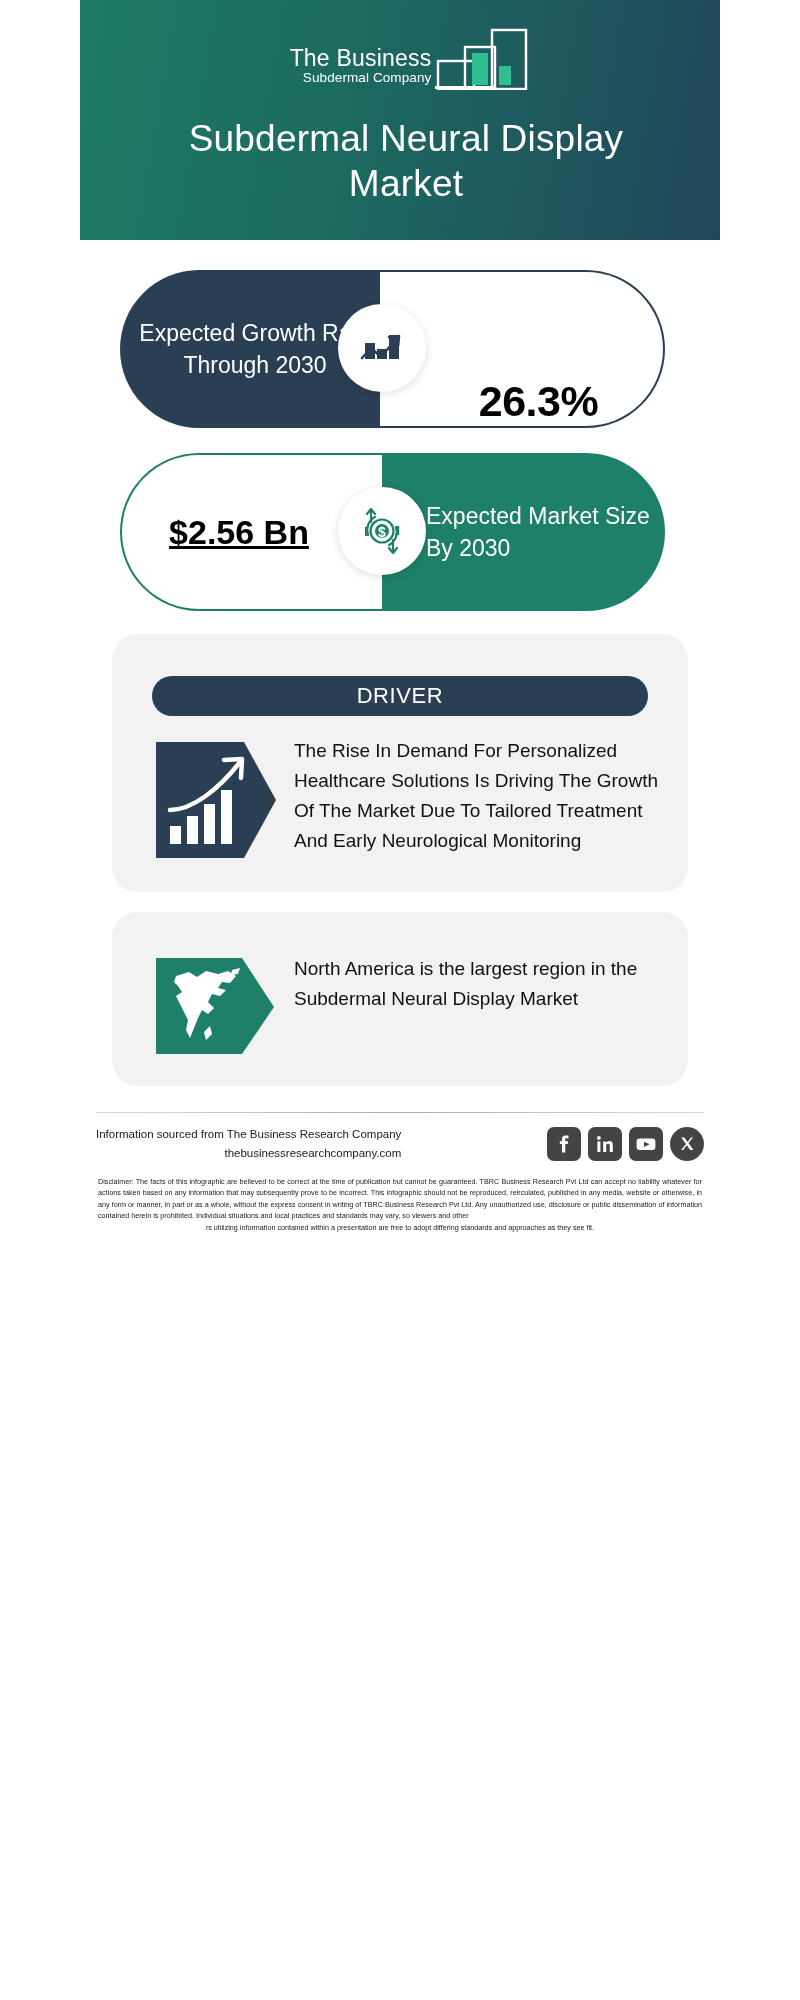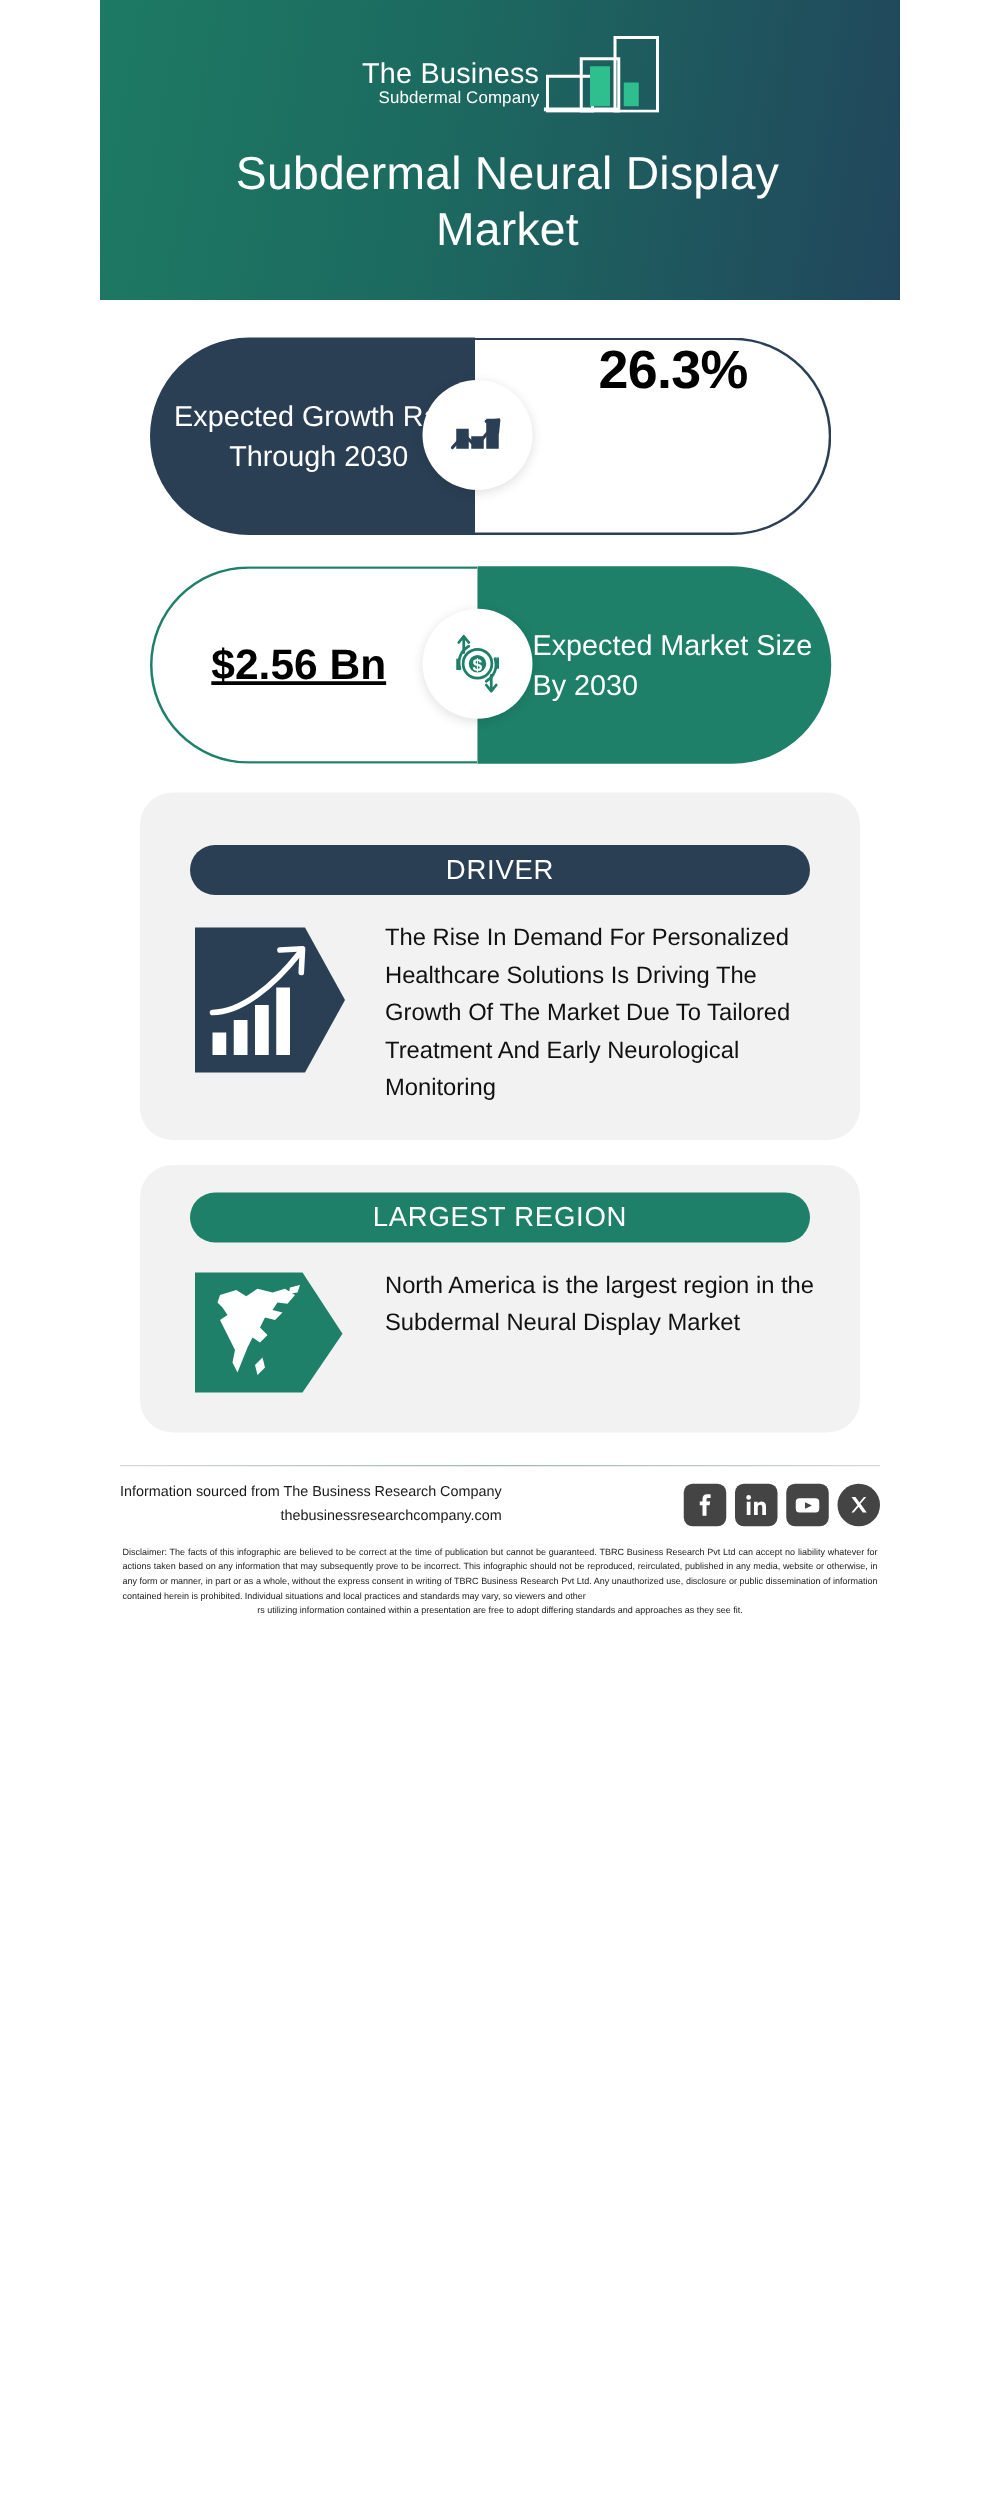--- a/index.html
+++ b/index.html
@@ -50,21 +50,21 @@
     display:flex; align-items:center; justify-content:center;
   }
   .c1-left-txt {
     color:#fff; font-size:23px; line-height:1.42; text-align:center;
     font-weight:400; padding-left:10px;
   }
   .c1-right {
     position:absolute; left:300px; top:10px; width:285px; height:158px;
     border:2.5px solid #2b3f54; border-left:none;
     border-radius:0 79px 79px 0; background:#fff;
-    display:flex; align-items:flex-start; justify-content:center;
+    display:flex; align-items:flex-end; justify-content:center;
   }
   .c1-val {
     font-size:43px; font-weight:700; color:#000; letter-spacing:-.5px;
     padding-left:34px;
   }
 
   
   .c2-left {
     position:absolute; left:40px; top:10px; width:262px; height:158px;
     border:2.5px solid #1e8069; border-right:none;
@@ -100,21 +100,21 @@
     padding:22px 0 26px 0; position:relative;
   }
   .panel.second { margin-top:20px; }
   .panel-pill {
     height:40px; border-radius:20px; margin:0 40px 0 40px;
     display:flex; align-items:center; justify-content:center;
     color:#fff; font-size:22px; letter-spacing:.6px;
   }
   .pill-dark { background:#2b3f54;margin-top:20px; }
   .pill-green { background:#1e8069; }
-  .panel-body { display:flex; align-items:flex-start; padding:18px 26px 0 44px; gap:32px; }
+  .panel-body { display:flex; align-items:flex-start; padding:18px 26px 0 44px; gap:18px; }
   .arrow-box { position:relative; width:120px; flex:0 0 120px; height:132px; }
   .arrow-box.region { height:108px; }
   .panel-text { font-size:19px; line-height:1.58; color:#111; padding-top:2px; }
 
   
   .footer { padding:16px 16px 0 16px; }
   .footer-rule {
     height:1px; background:linear-gradient(90deg,#d8d8d8,#9fb6b1,#d8d8d8);
     margin:10px 0 12px 0;
   }
@@ -213,21 +213,20 @@
           <rect x="65" y="56" width="11" height="54" fill="#ffffff"></rect>
           <path d="M14 76 C36 76 62 56 84 28" fill="none" stroke="#ffffff" stroke-width="4.5" stroke-linecap="round"></path>
           <path d="M68 26 L86 25 L85 44" fill="none" stroke="#ffffff" stroke-width="4.5" stroke-linecap="round" stroke-linejoin="round"></path>
         </svg>
       </div>
       <div class="panel-text">The Rise In Demand For Personalized Healthcare Solutions Is Driving The Growth Of The Market Due To Tailored Treatment And Early Neurological Monitoring</div>
     </div>
   </div>
 
   <div class="panel second">
-    <div class="panel-pill pill-green">LARGEST REGION</div>
     <div class="panel-body">
       <div class="arrow-box region">
         <svg width="120" height="108" viewBox="0 0 120 108">
           <path d="M0 6 L86 6 L118 55 L86 102 L0 102 Z" fill="#1e8069"></path>
           <path d="M20 24 L33 20 L41 25 L50 19 L62 22 L72 19 L80 24 L74 31
                    L66 30 L62 36 L70 38 L64 44 L56 42 L52 50 L58 56 L52 62
                    L46 58 L42 66 L38 76 L34 86 L30 78 L32 68 L28 60 L24 52
                    L20 44 L26 40 L22 34 L18 30 Z" fill="#ffffff"></path>
           <path d="M48 80 L54 74 L56 82 L50 88 Z" fill="#ffffff"></path>
           <path d="M76 18 L84 16 L82 22 L75 23 Z" fill="#ffffff"></path>

